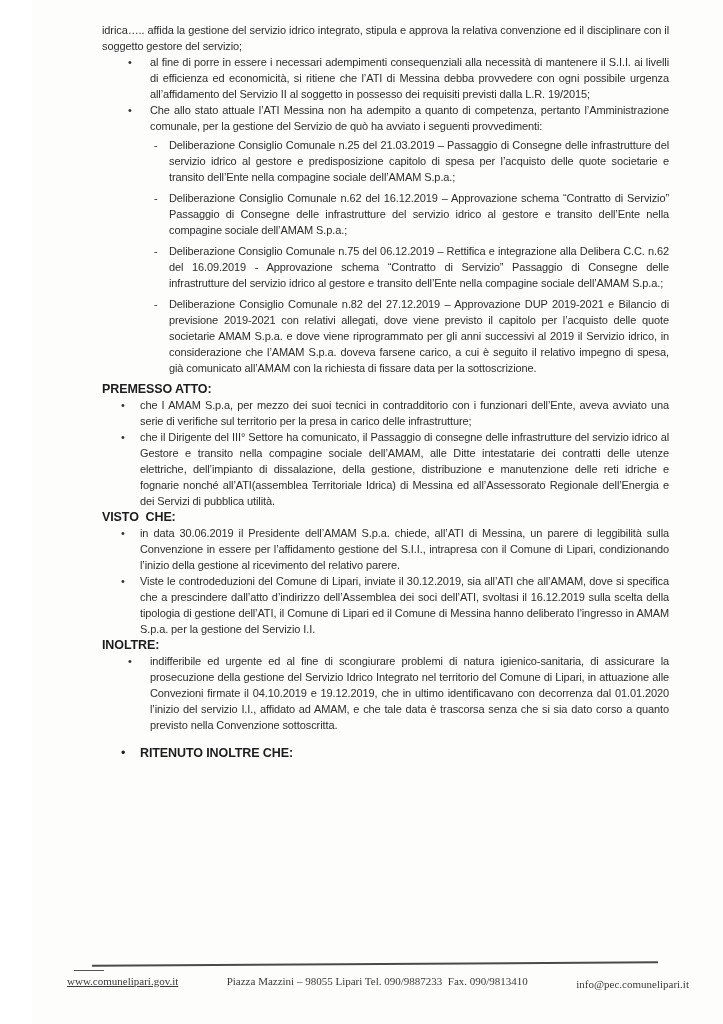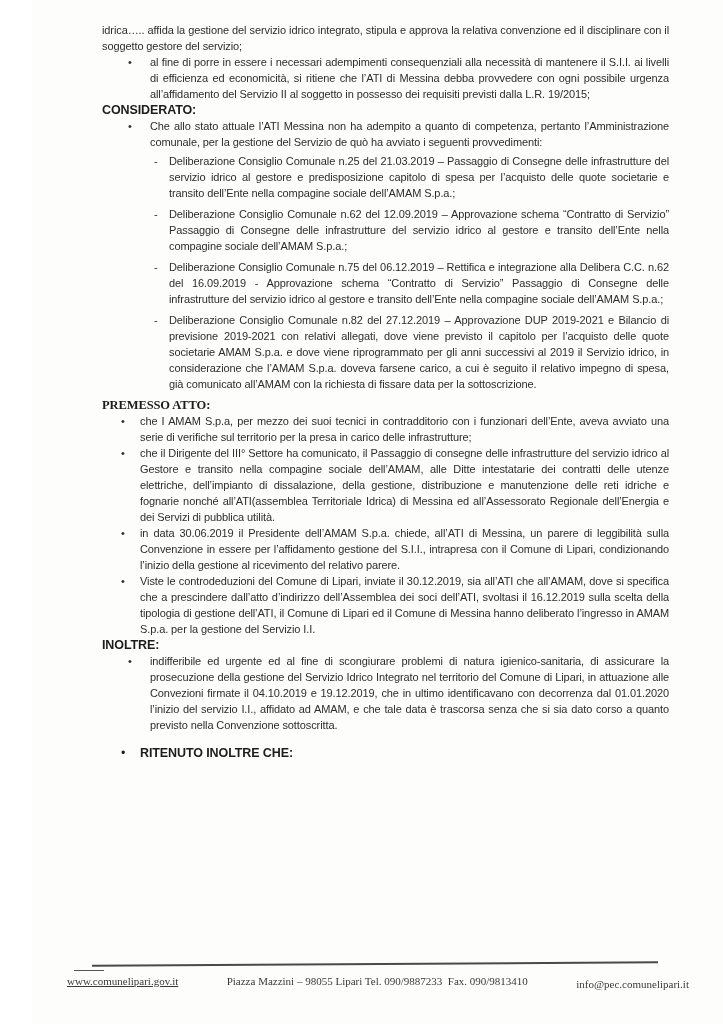--- a/index.html
+++ b/index.html
@@ -34,21 +34,21 @@
     font-weight:bold; color:#1c1c1c;
     font-size:12.5px; line-height:16px;
     white-space:pre-wrap;
     margin:0; text-align:left;
   }
   .h-considerato { margin-top:25px; margin-bottom:7px; }
   .c-bullet { margin-bottom:3px; }
   .di { position:relative; padding-left:67px; margin-bottom:5px; }
   .di .marker { position:absolute; left:52px; top:0; }
   .di:last-of-type { margin-bottom:0; }
-  .h-premesso { margin-top:23px; margin-bottom:2px;font-family:Liberation Serif, serif; }
+  .h-premesso { margin-top:23px; margin-bottom:2px; }
   .h-visto { margin-top:14px; margin-bottom:2px; }
   .h-ritenuto { margin-top:10px; margin-bottom:11px; }
   .final-line { margin-top:12px; font-weight:bold; font-size:12.5px; color:#1c1c1c; text-align:left; }
   .final-line .marker { font-weight:normal; }
 
   .footer {
     position:absolute; left:0; top:956px; width:641px; height:68px;
     font-family:"Liberation Serif", serif;
     color:#3a3a3a;
   }
@@ -76,34 +76,33 @@
 <div class="page">
   <div class="content">
 
     <p class="hang">idrica….. affida la gestione del servizio idrico integrato, stipula e approva la relativa convenzione ed il disciplinare con il soggetto gestore del servizio;</p>
 
     <div class="li">
       <span class="marker">•</span>
       <p>al fine di porre in essere i necessari adempimenti consequenziali alla necessità di mantenere il S.I.I. ai livelli di efficienza ed economicità, si ritiene che l’ATI di Messina debba provvedere con ogni possibile urgenza all’affidamento del Servizio II al soggetto in possesso dei requisiti previsti dalla L.R. 19/2015;</p>
     </div>
 
-    <p class="sec-heading h-considerato">CONSIDERATO:</p>
 
     <div class="li c-bullet">
       <span class="marker">•</span>
       <p>Che allo stato attuale l’ATI Messina non ha adempito a quanto di competenza, pertanto l’Amministrazione comunale, per la  gestione del Servizio de quò ha avviato i seguenti provvedimenti:</p>
     </div>
 
     <div class="di">
       <span class="marker">-</span>
       <p>Deliberazione Consiglio Comunale n.25 del 21.03.2019 – Passaggio di Consegne delle infrastrutture del servizio idrico al gestore e predisposizione capitolo di spesa per l’acquisto delle quote societarie e transito dell’Ente nella compagine sociale dell’AMAM S.p.a.;</p>
     </div>
     <div class="di">
       <span class="marker">-</span>
-      <p>Deliberazione Consiglio Comunale n.62 del 12.09.2019 – Approvazione schema “Contratto di Servizio” Passaggio di Consegne delle infrastrutture del servizio idrico al gestore e transito dell’Ente nella compagine sociale dell’AMAM S.p.a.;</p>
+      <p>Deliberazione Consiglio Comunale n.62 del 16.12.2019 – Approvazione schema “Contratto di Servizio” Passaggio di Consegne delle infrastrutture del servizio idrico al gestore e transito dell’Ente nella compagine sociale dell’AMAM S.p.a.;</p>
     </div>
     <div class="di">
       <span class="marker">-</span>
       <p>Deliberazione Consiglio Comunale n.75 del 06.12.2019 – Rettifica e integrazione alla Delibera C.C. n.62 del 16.09.2019 - Approvazione schema “Contratto di Servizio” Passaggio di Consegne delle infrastrutture del servizio idrico al gestore e transito dell’Ente nella compagine sociale dell’AMAM S.p.a.;</p>
     </div>
     <div class="di">
       <span class="marker">-</span>
       <p>Deliberazione Consiglio Comunale n.82 del 27.12.2019 – Approvazione DUP 2019-2021 e Bilancio di previsione 2019-2021 con relativi allegati, dove viene previsto il capitolo per l’acquisto delle quote societarie AMAM S.p.a. e dove viene riprogrammato per gli anni successivi al 2019 il Servizio idrico, in considerazione che l’AMAM S.p.a. doveva farsene carico, a cui è seguito il relativo impegno di spesa, già comunicato all’AMAM con la richiesta di fissare data per la sottoscrizione.</p>
     </div>
 
@@ -111,20 +110,21 @@
 
     <div class="li2">
       <span class="marker">•</span>
       <p>che I AMAM S.p.a, per mezzo dei suoi tecnici in contradditorio con i funzionari dell’Ente,  aveva avviato una serie di verifiche sul territorio per la presa in carico delle infrastrutture;</p>
     </div>
     <div class="li2">
       <span class="marker">•</span>
       <p>che il Dirigente del III° Settore ha comunicato, il Passaggio di consegne delle infrastrutture del servizio idrico al Gestore e transito nella compagine sociale dell’AMAM, alle Ditte intestatarie dei contratti delle utenze elettriche, dell’impianto di dissalazione, della gestione, distribuzione e manutenzione delle reti idriche e fognarie nonché all’ATI(assemblea Territoriale Idrica) di Messina ed all’Assessorato Regionale dell’Energia e dei Servizi di pubblica utilità.</p>
     </div>
 
+    <p class="sec-heading h-visto">VISTO  CHE:</p>
 
     <div class="li2">
       <span class="marker">•</span>
       <p>in data 30.06.2019 il Presidente dell’AMAM S.p.a. chiede, all’ATI di Messina, un parere di leggibilità sulla Convenzione in essere per l’affidamento gestione del S.I.I., intrapresa con il Comune di Lipari, condizionando l’inizio della gestione al ricevimento del relativo parere.</p>
     </div>
     <div class="li2">
       <span class="marker">•</span>
       <p>Viste le controdeduzioni del Comune di Lipari, inviate il 30.12.2019, sia all’ATI che all’AMAM, dove si specifica che a prescindere dall’atto d’indirizzo dell’Assemblea dei soci dell’ATI, svoltasi il 16.12.2019 sulla scelta della tipologia di gestione dell’ATI, il Comune di Lipari ed il Comune di Messina hanno deliberato l’ingresso in AMAM S.p.a. per la gestione del Servizio I.I.</p>
     </div>
 

